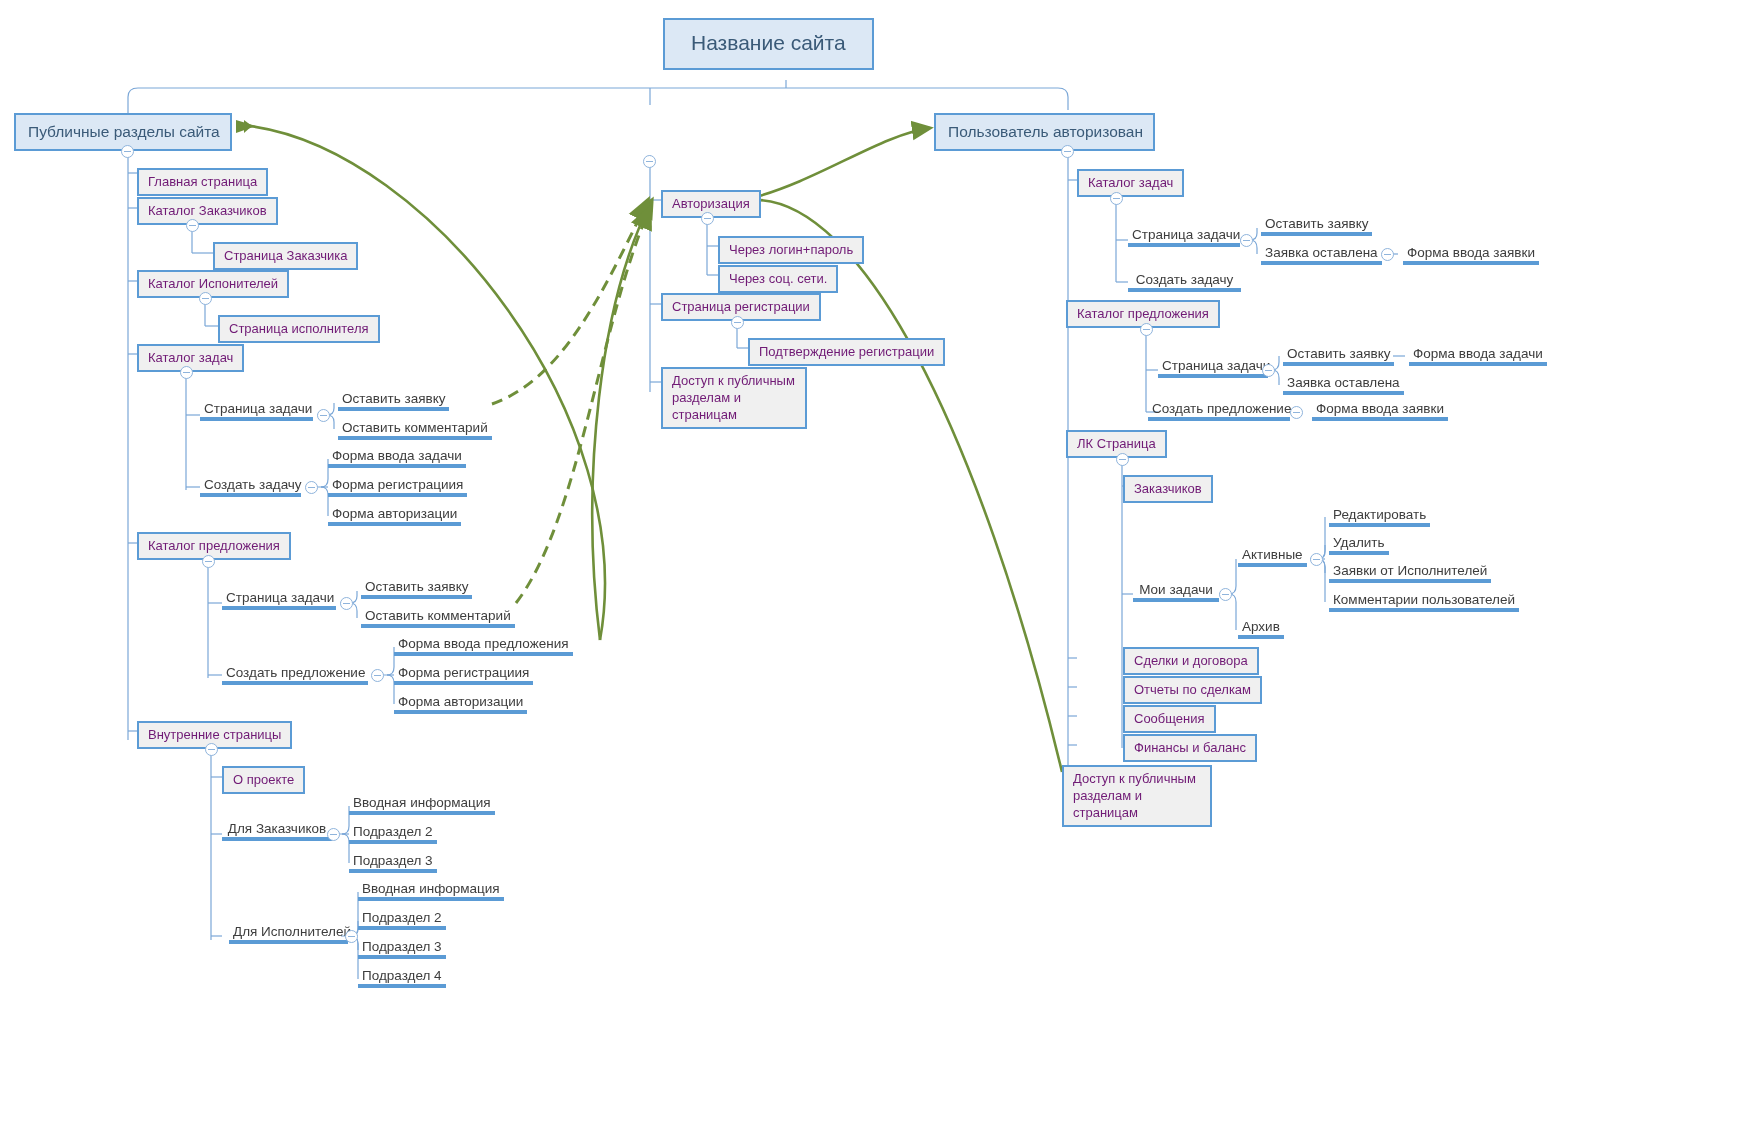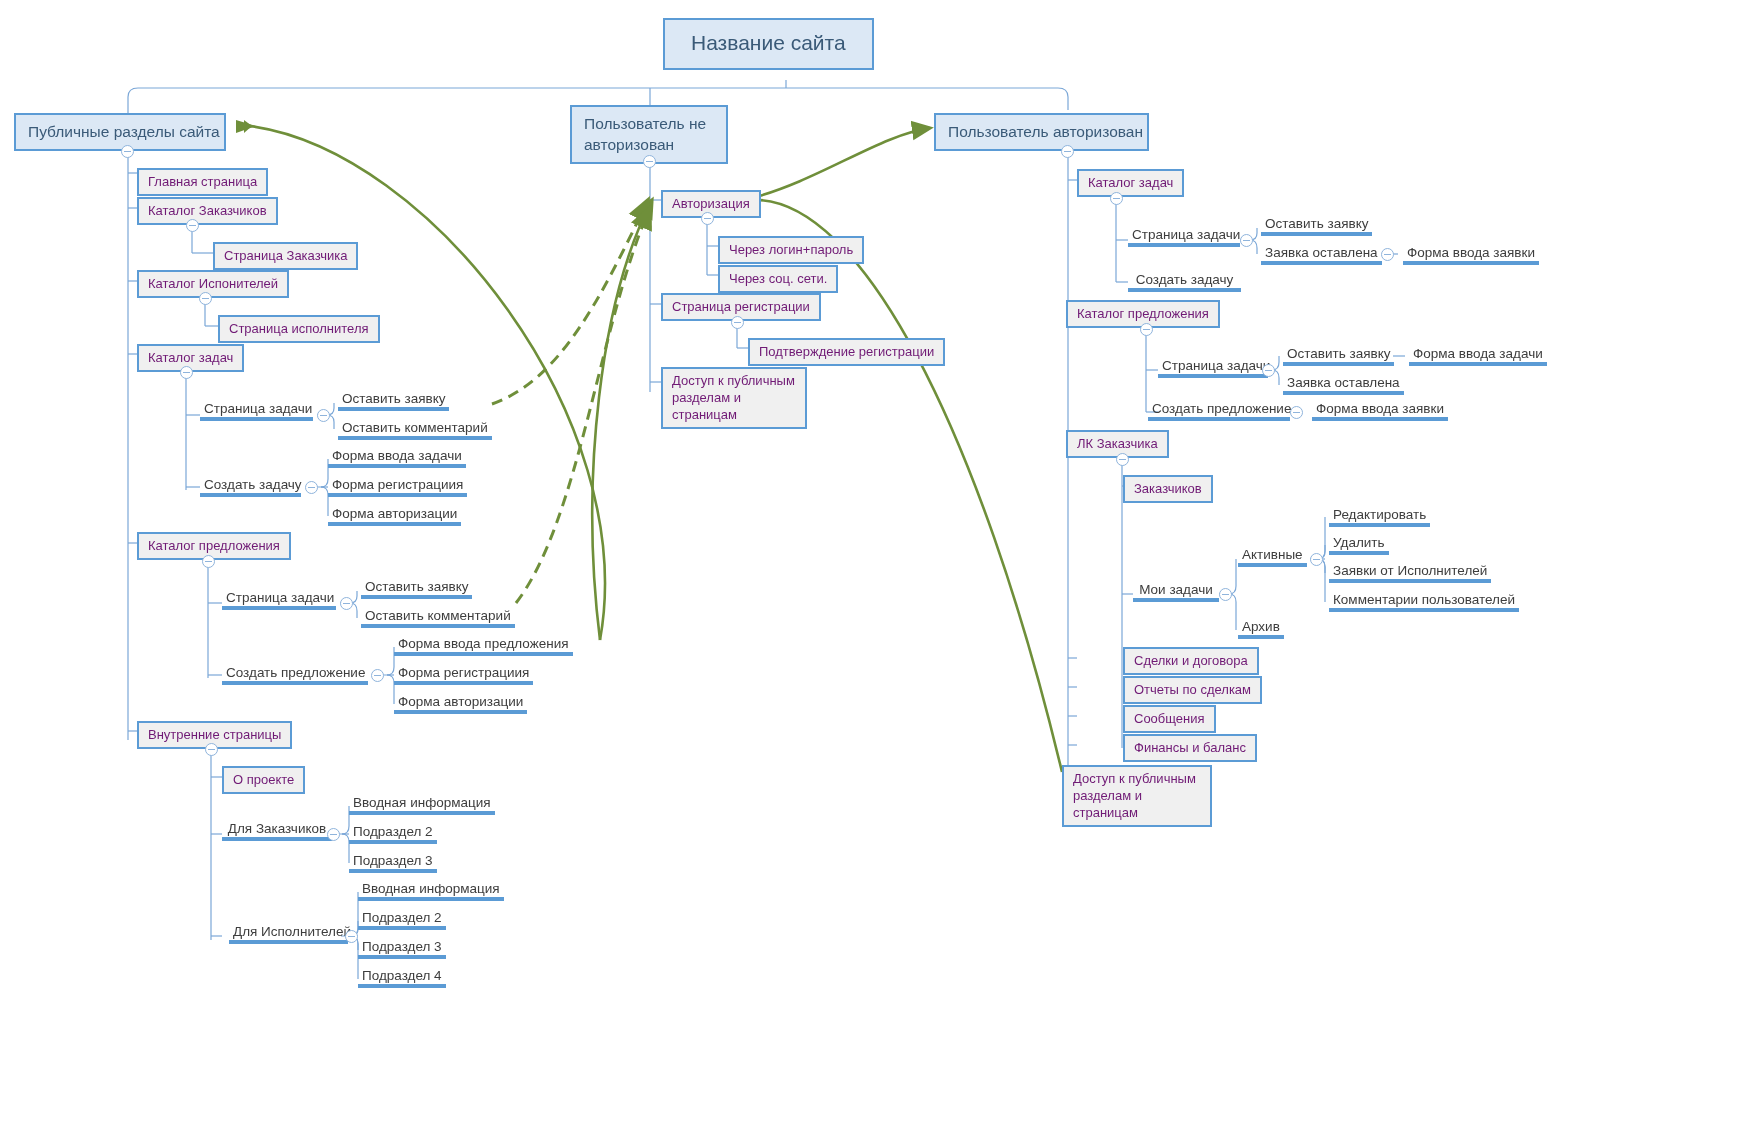--- a/index.html
+++ b/index.html
@@ -32,21 +32,21 @@
     font-size:21px;
     line-height:26px;
     padding:10px 26px 12px 26px;
     color:#3a5a78;
   }
   .box.lvl1{
     background:#dce8f5;
     border:2px solid #5b9bd5;
     font-size:15.5px;
     line-height:21px;
-    padding:6px 4px 7px 12px;
+    padding:6px 10px 7px 12px;
     color:#3a5a78;
   }
   .box.multiline{white-space:normal;}
   .box.grey{background:#f0f0f0;border:2px solid #5b9bd5;font-size:13px;line-height:17px;}
 
   
   .ul{
     font-size:13.5px;
     line-height:17px;
     color:#3d3d3d;
@@ -195,21 +195,20 @@
     <path d="M752 198 C 820 180, 880 135, 930 128" fill="none" stroke="#6f8f3a" stroke-width="2.6" marker-end="url(#gArrow)"></path>
 
     <path d="M492 404 C 560 380, 600 300, 648 200" fill="none" stroke="#6f8f3a" stroke-width="3" stroke-dasharray="11 7" marker-end="url(#gArrow)"></path>
 
     <path d="M516 603 C 580 520, 600 320, 650 208" fill="none" stroke="#6f8f3a" stroke-width="3" stroke-dasharray="11 7" marker-end="url(#gArrow)"></path>
   </svg>
 
   <div class="node box root" style="left:663px;top:18px;">Название сайта</div>
 
   <div class="node box lvl1" style="left:14px;top:113px;">Публичные разделы сайта</div>
-  <div class="node box lvl1 multiline" style="left:570px;top:105px;width:158px;">Пользователь не авторизован</div>
   <div class="node box lvl1" style="left:934px;top:113px;">Пользователь авторизован</div>
 
   <div class="minus" style="left:121px;top:145px;"></div>
   <div class="minus" style="left:643px;top:155px;"></div>
   <div class="minus" style="left:1061px;top:145px;"></div>
 
   <div class="node box grey" style="left:137px;top:168px;">Главная страница</div>
 
   <div class="node box grey" style="left:137px;top:197px;">Каталог Заказчиков</div>
   <div class="minus" style="left:186px;top:219px;"></div>
@@ -306,21 +305,21 @@
   <div class="minus" style="left:1262px;top:364px;"></div>
 
   <div class="node ul" style="left:1283px;top:345px;">Оставить заявку</div>
   <div class="node ul" style="left:1409px;top:345px;">Форма ввода задачи</div>
   <div class="node ul" style="left:1283px;top:374px;">Заявка оставлена</div>
 
   <div class="node ul" style="left:1148px;top:400px;width:142px;text-align:center;">Создать предложение</div>
   <div class="minus" style="left:1290px;top:406px;"></div>
   <div class="node ul" style="left:1312px;top:400px;">Форма ввода заявки</div>
 
-  <div class="node box grey" style="left:1066px;top:430px;">ЛК Заказчика</div>
+  <div class="node box grey" style="left:1066px;top:430px;">ЛК Страница</div>
   <div class="minus" style="left:1116px;top:453px;"></div>
 
   <div class="node box grey" style="left:1123px;top:475px;">Заказчиков</div>
 
   <div class="node ul" style="left:1133px;top:581px;width:86px;text-align:center;">Мои задачи</div>
   <div class="minus" style="left:1219px;top:588px;"></div>
 
   <div class="node ul" style="left:1238px;top:546px;">Активные</div>
   <div class="minus" style="left:1310px;top:553px;"></div>
 

